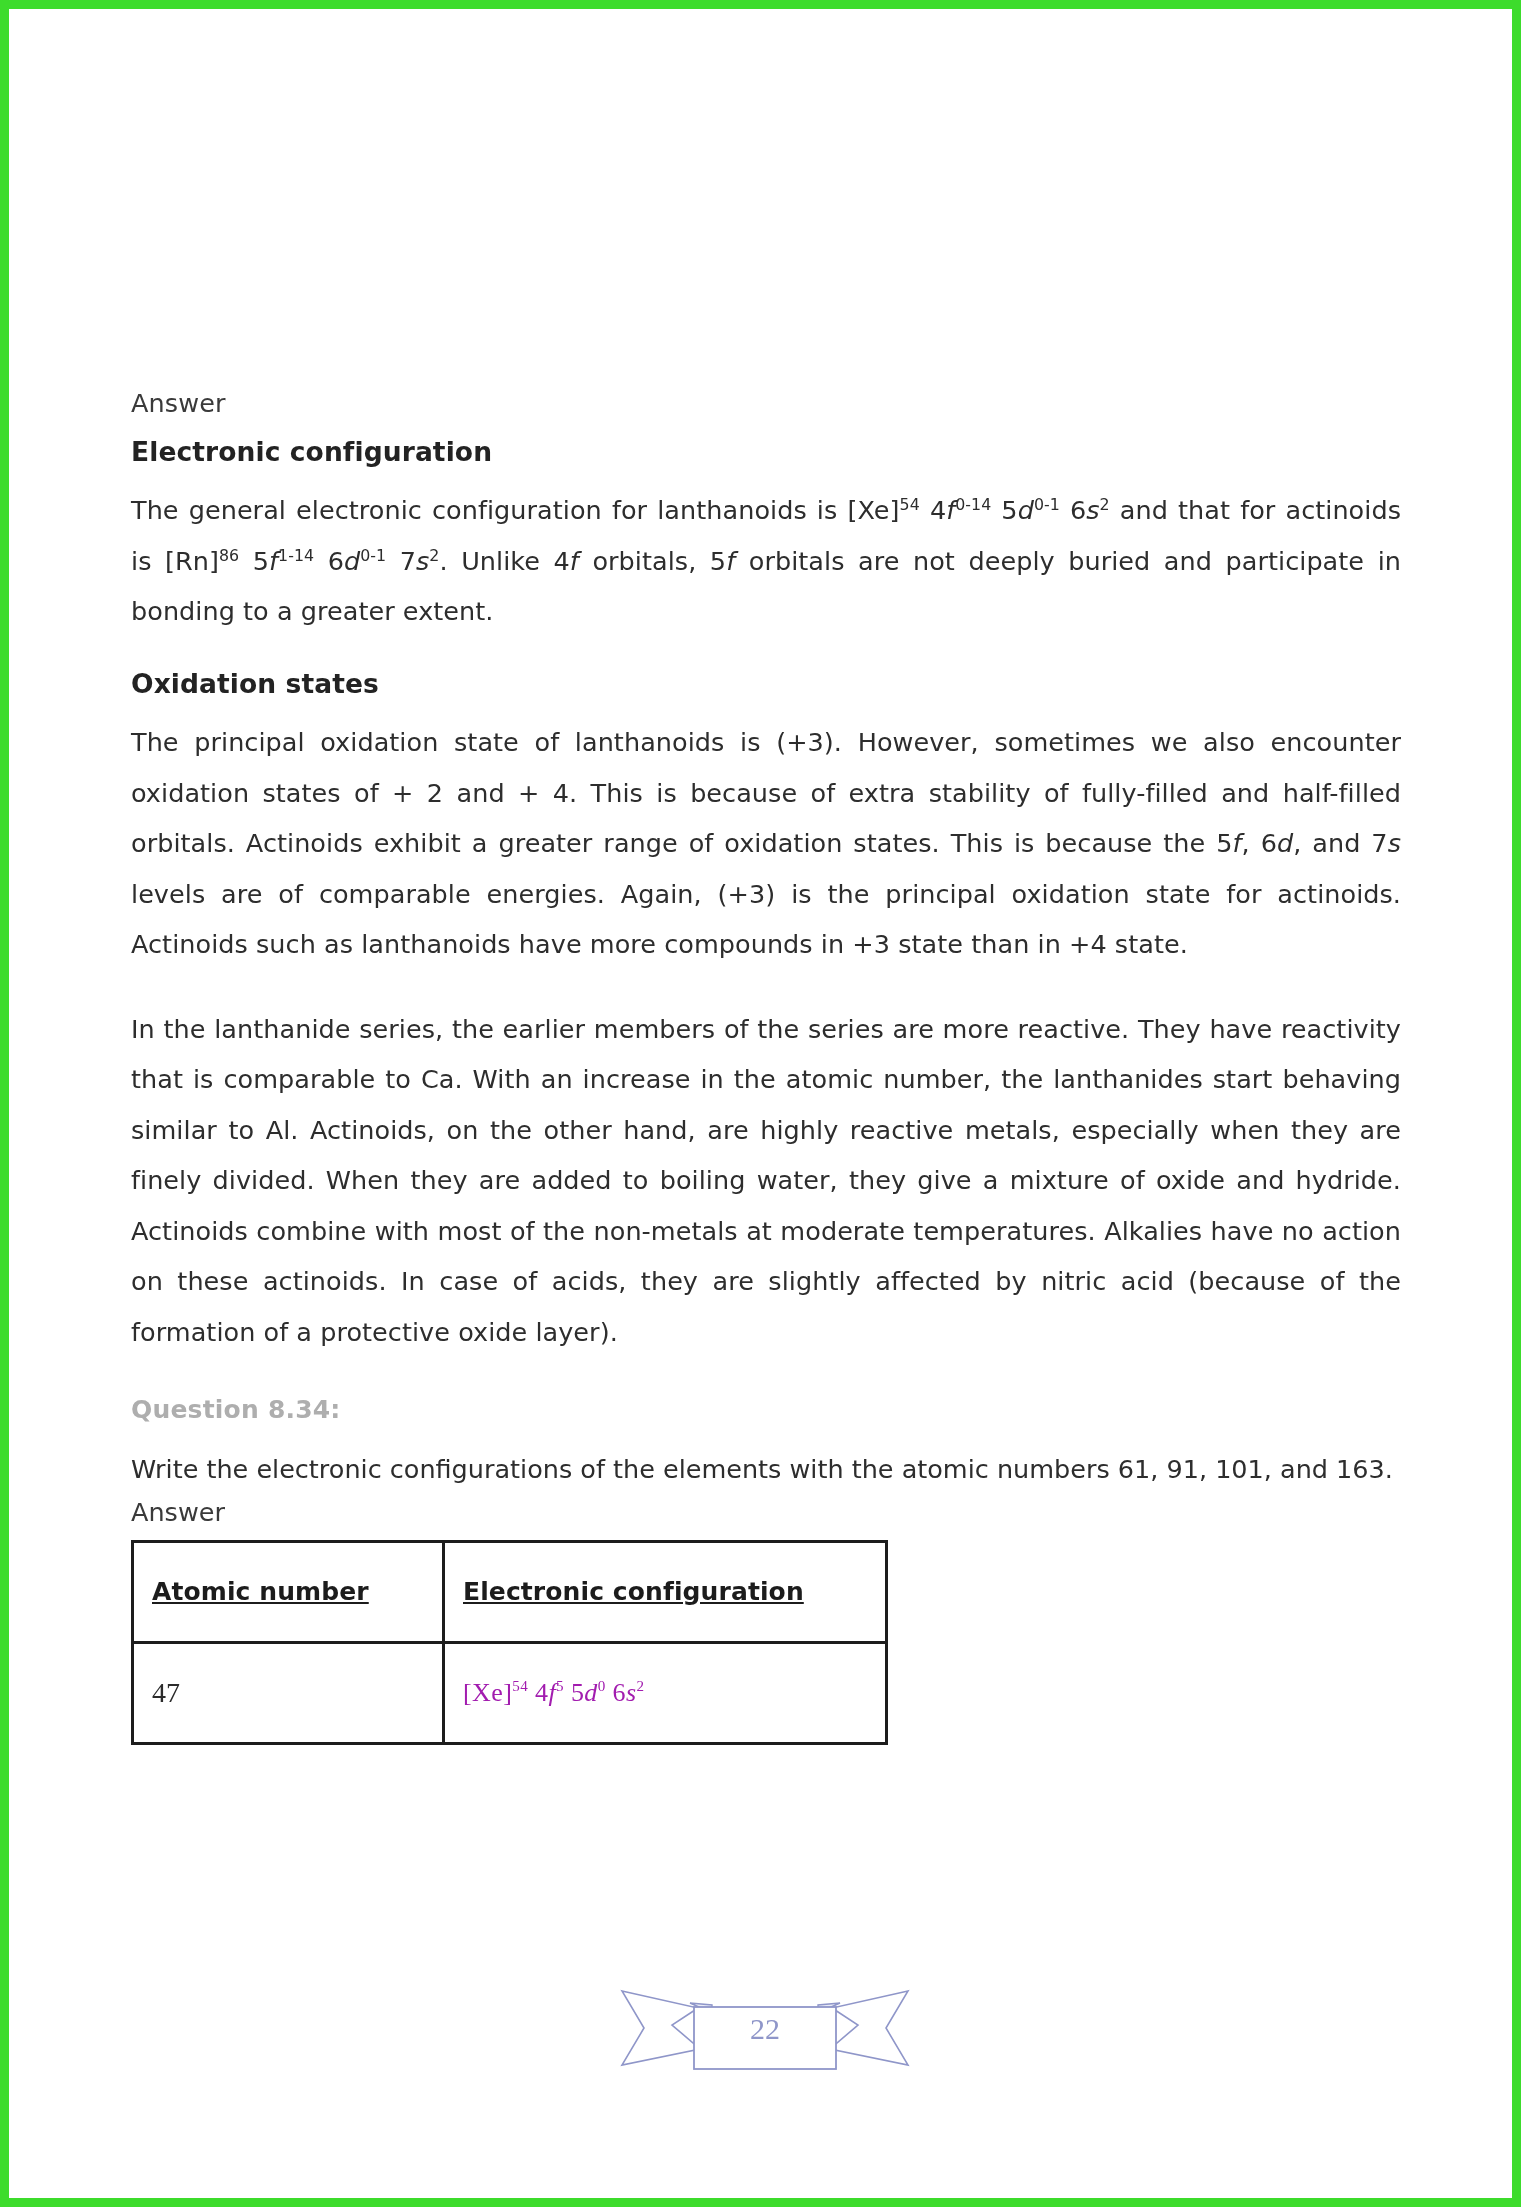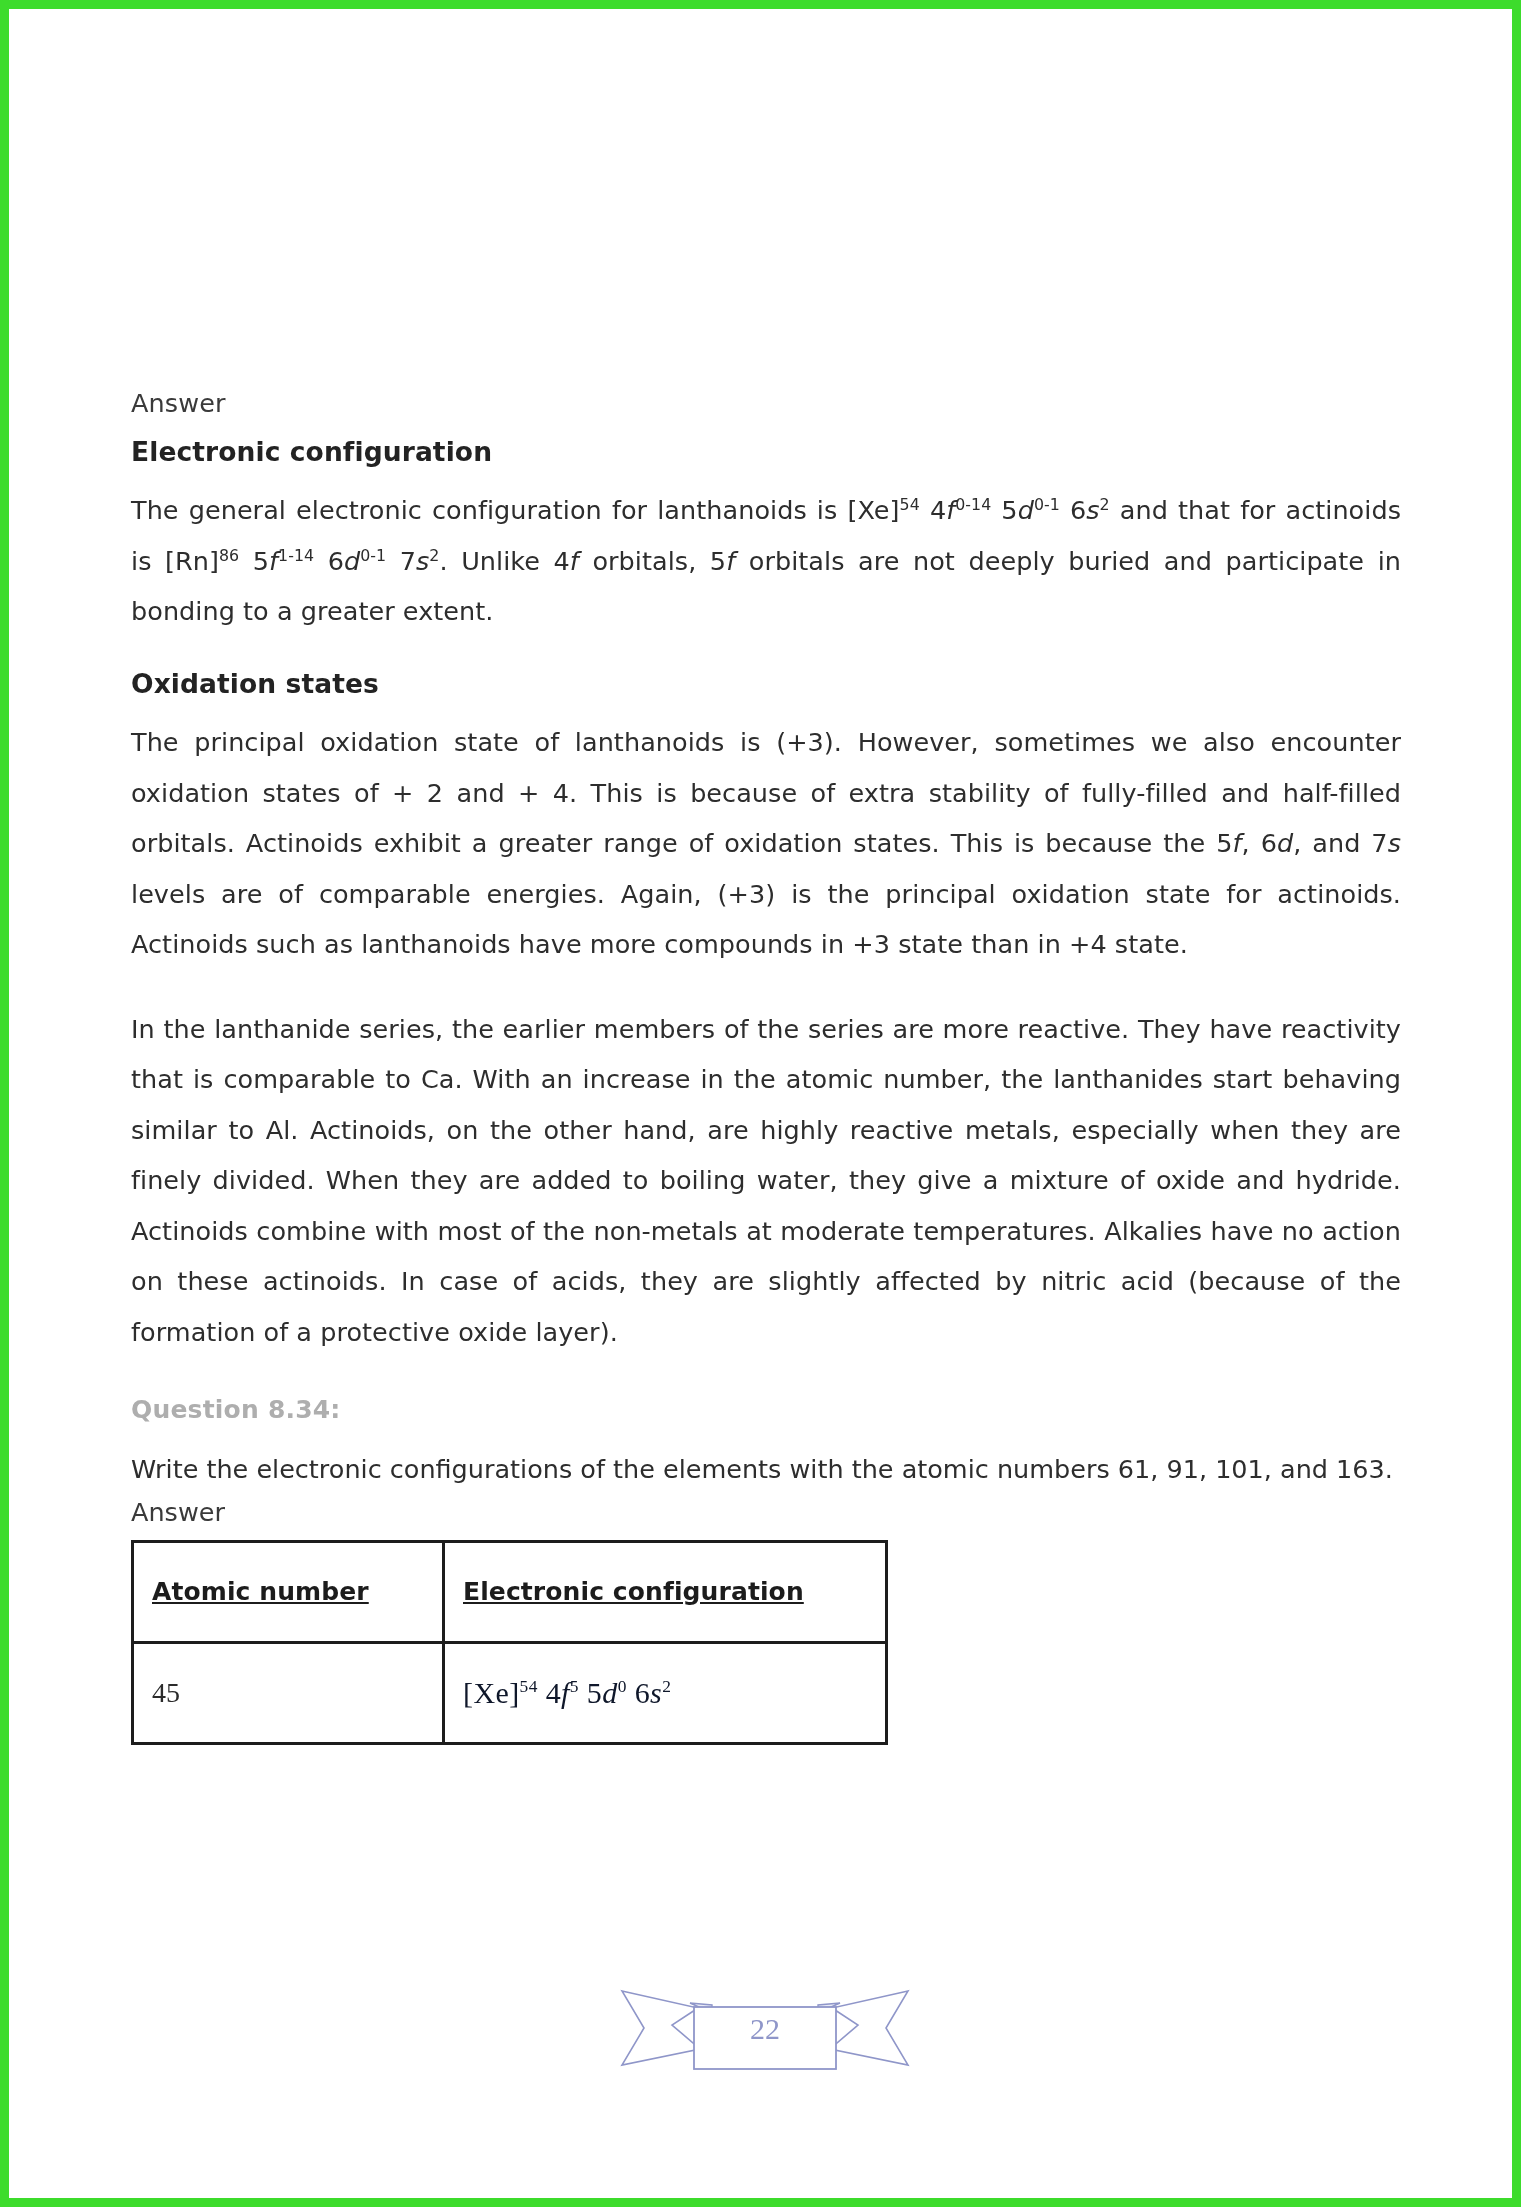--- a/index.html
+++ b/index.html
@@ -122,22 +122,22 @@
     letter-spacing: .1px;
     text-decoration: underline;
   }
   #cfg-table tr.body td {
     height: 98px;
     font-size: 25px;
     color: #2b2b2b;
   }
   .mathcfg {
     font-family: "Liberation Serif", "DejaVu Serif", serif;
-    font-size: 30px;
-    color: #0f172a;
+    font-size: 26px;
+    color: #a21caf;
     white-space: nowrap;
     letter-spacing: 0.4px;
   }
   .mathcfg i { font-style: italic; }
   .mathcfg sup {
     font-size: .58em;
     vertical-align: super;
     line-height: 0;
   }
   .cellnum {
@@ -193,21 +193,21 @@
       <div class="ans-label2">Answer</div>
 
       <table id="cfg-table">
         <tbody>
           <tr class="hdr">
             <td class="c-num">Atomic number</td>
             <td class="c-cfg">Electronic configuration</td>
           </tr>
           <tr class="body">
             <td class="c-num">
-              <span class="cellnum">45</span>
+              <span class="cellnum">47</span>
             </td>
             <td class="c-cfg">
               <span class="mathcfg">[Xe]<sup>54</sup> 4<i>f</i><sup>5</sup> 5<i>d</i><sup>0</sup> 6<i>s</i><sup>2</sup></span>
             </td>
           </tr>
         </tbody>
       </table>
 
     </div>
 

